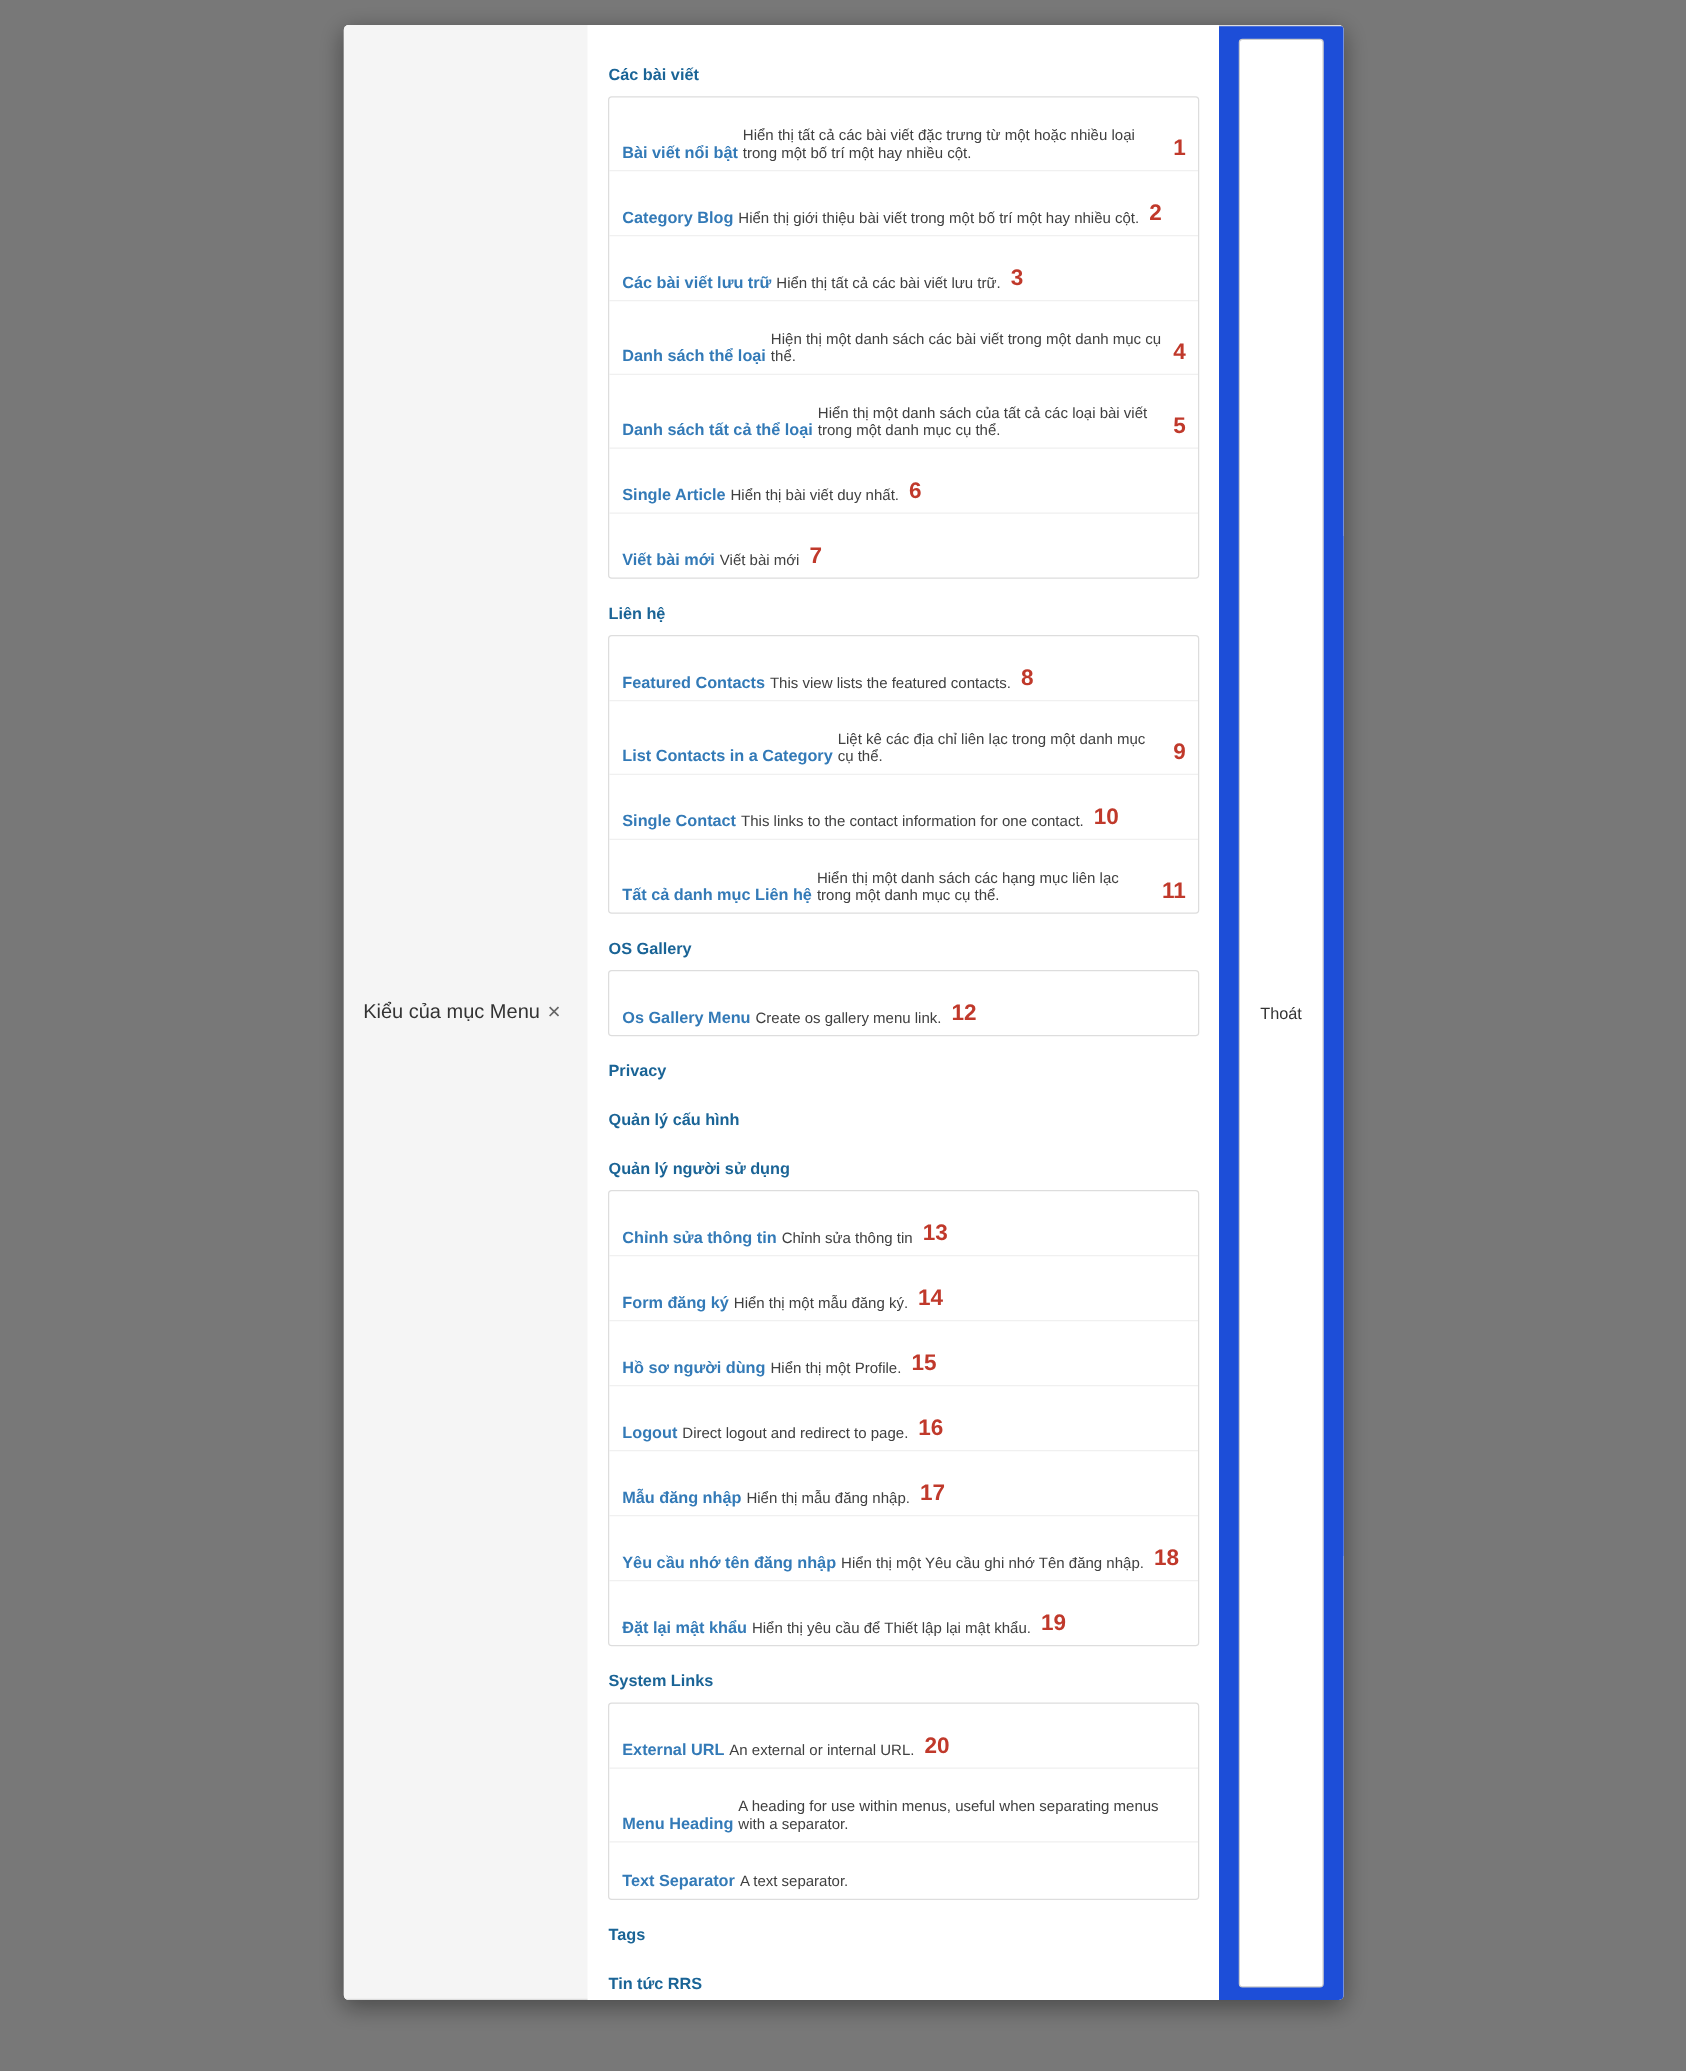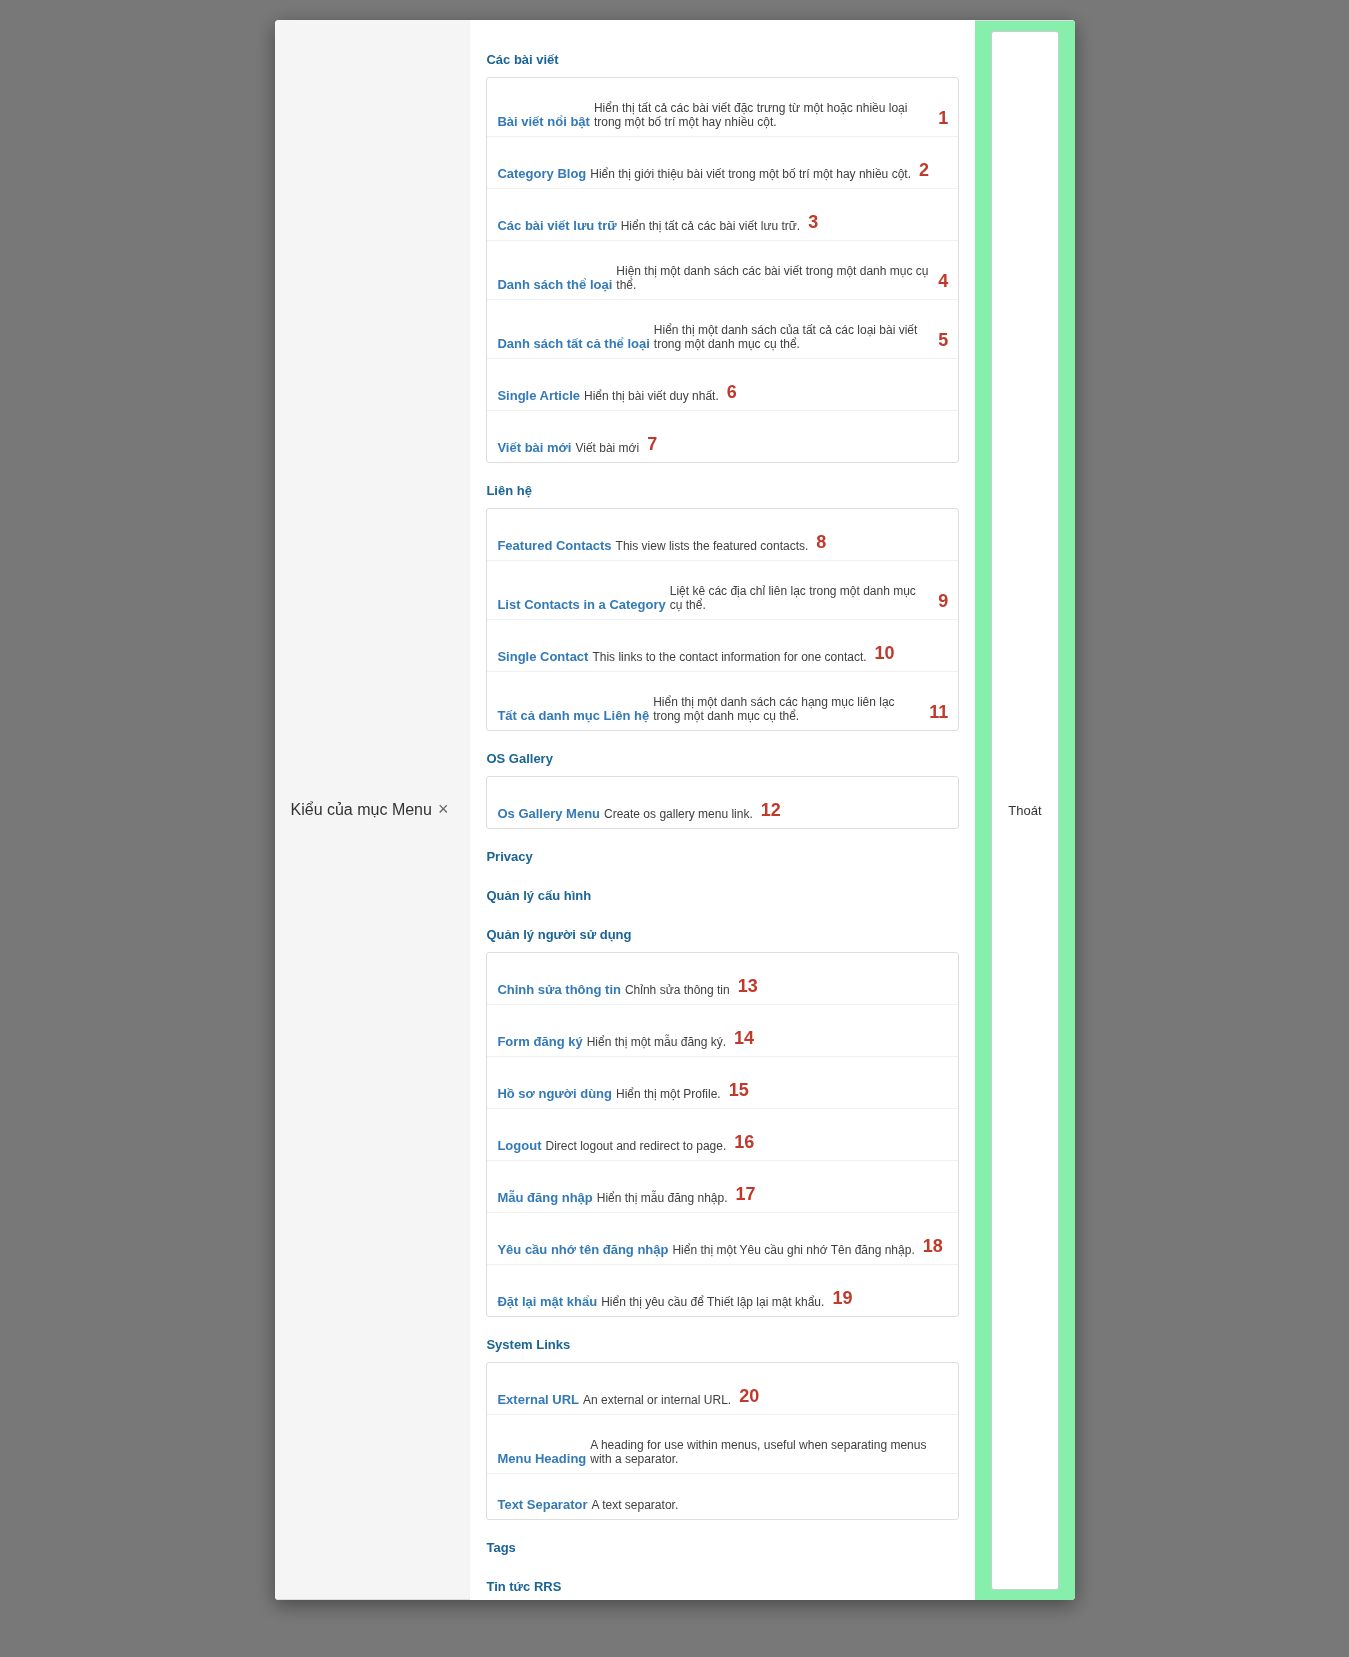--- a/index.html
+++ b/index.html
@@ -93,21 +93,21 @@
       font-size: 12px;
     }
     .item-num {
       color: #c0392b;
       font-size: 18px;
       font-weight: bold;
       margin-left: 4px;
       flex-shrink: 0;
     }
     .modal-footer {
-      background: #86efac;
+      background: #1d4ed8;
       border-top: 1px solid #ddd;
       padding: 10px 16px;
       display: flex;
       justify-content: flex-end;
       flex-shrink: 0;
     }
     .btn-close-footer {
       background: #fff;
       border: 1px solid #ccc;
       padding: 6px 16px;

